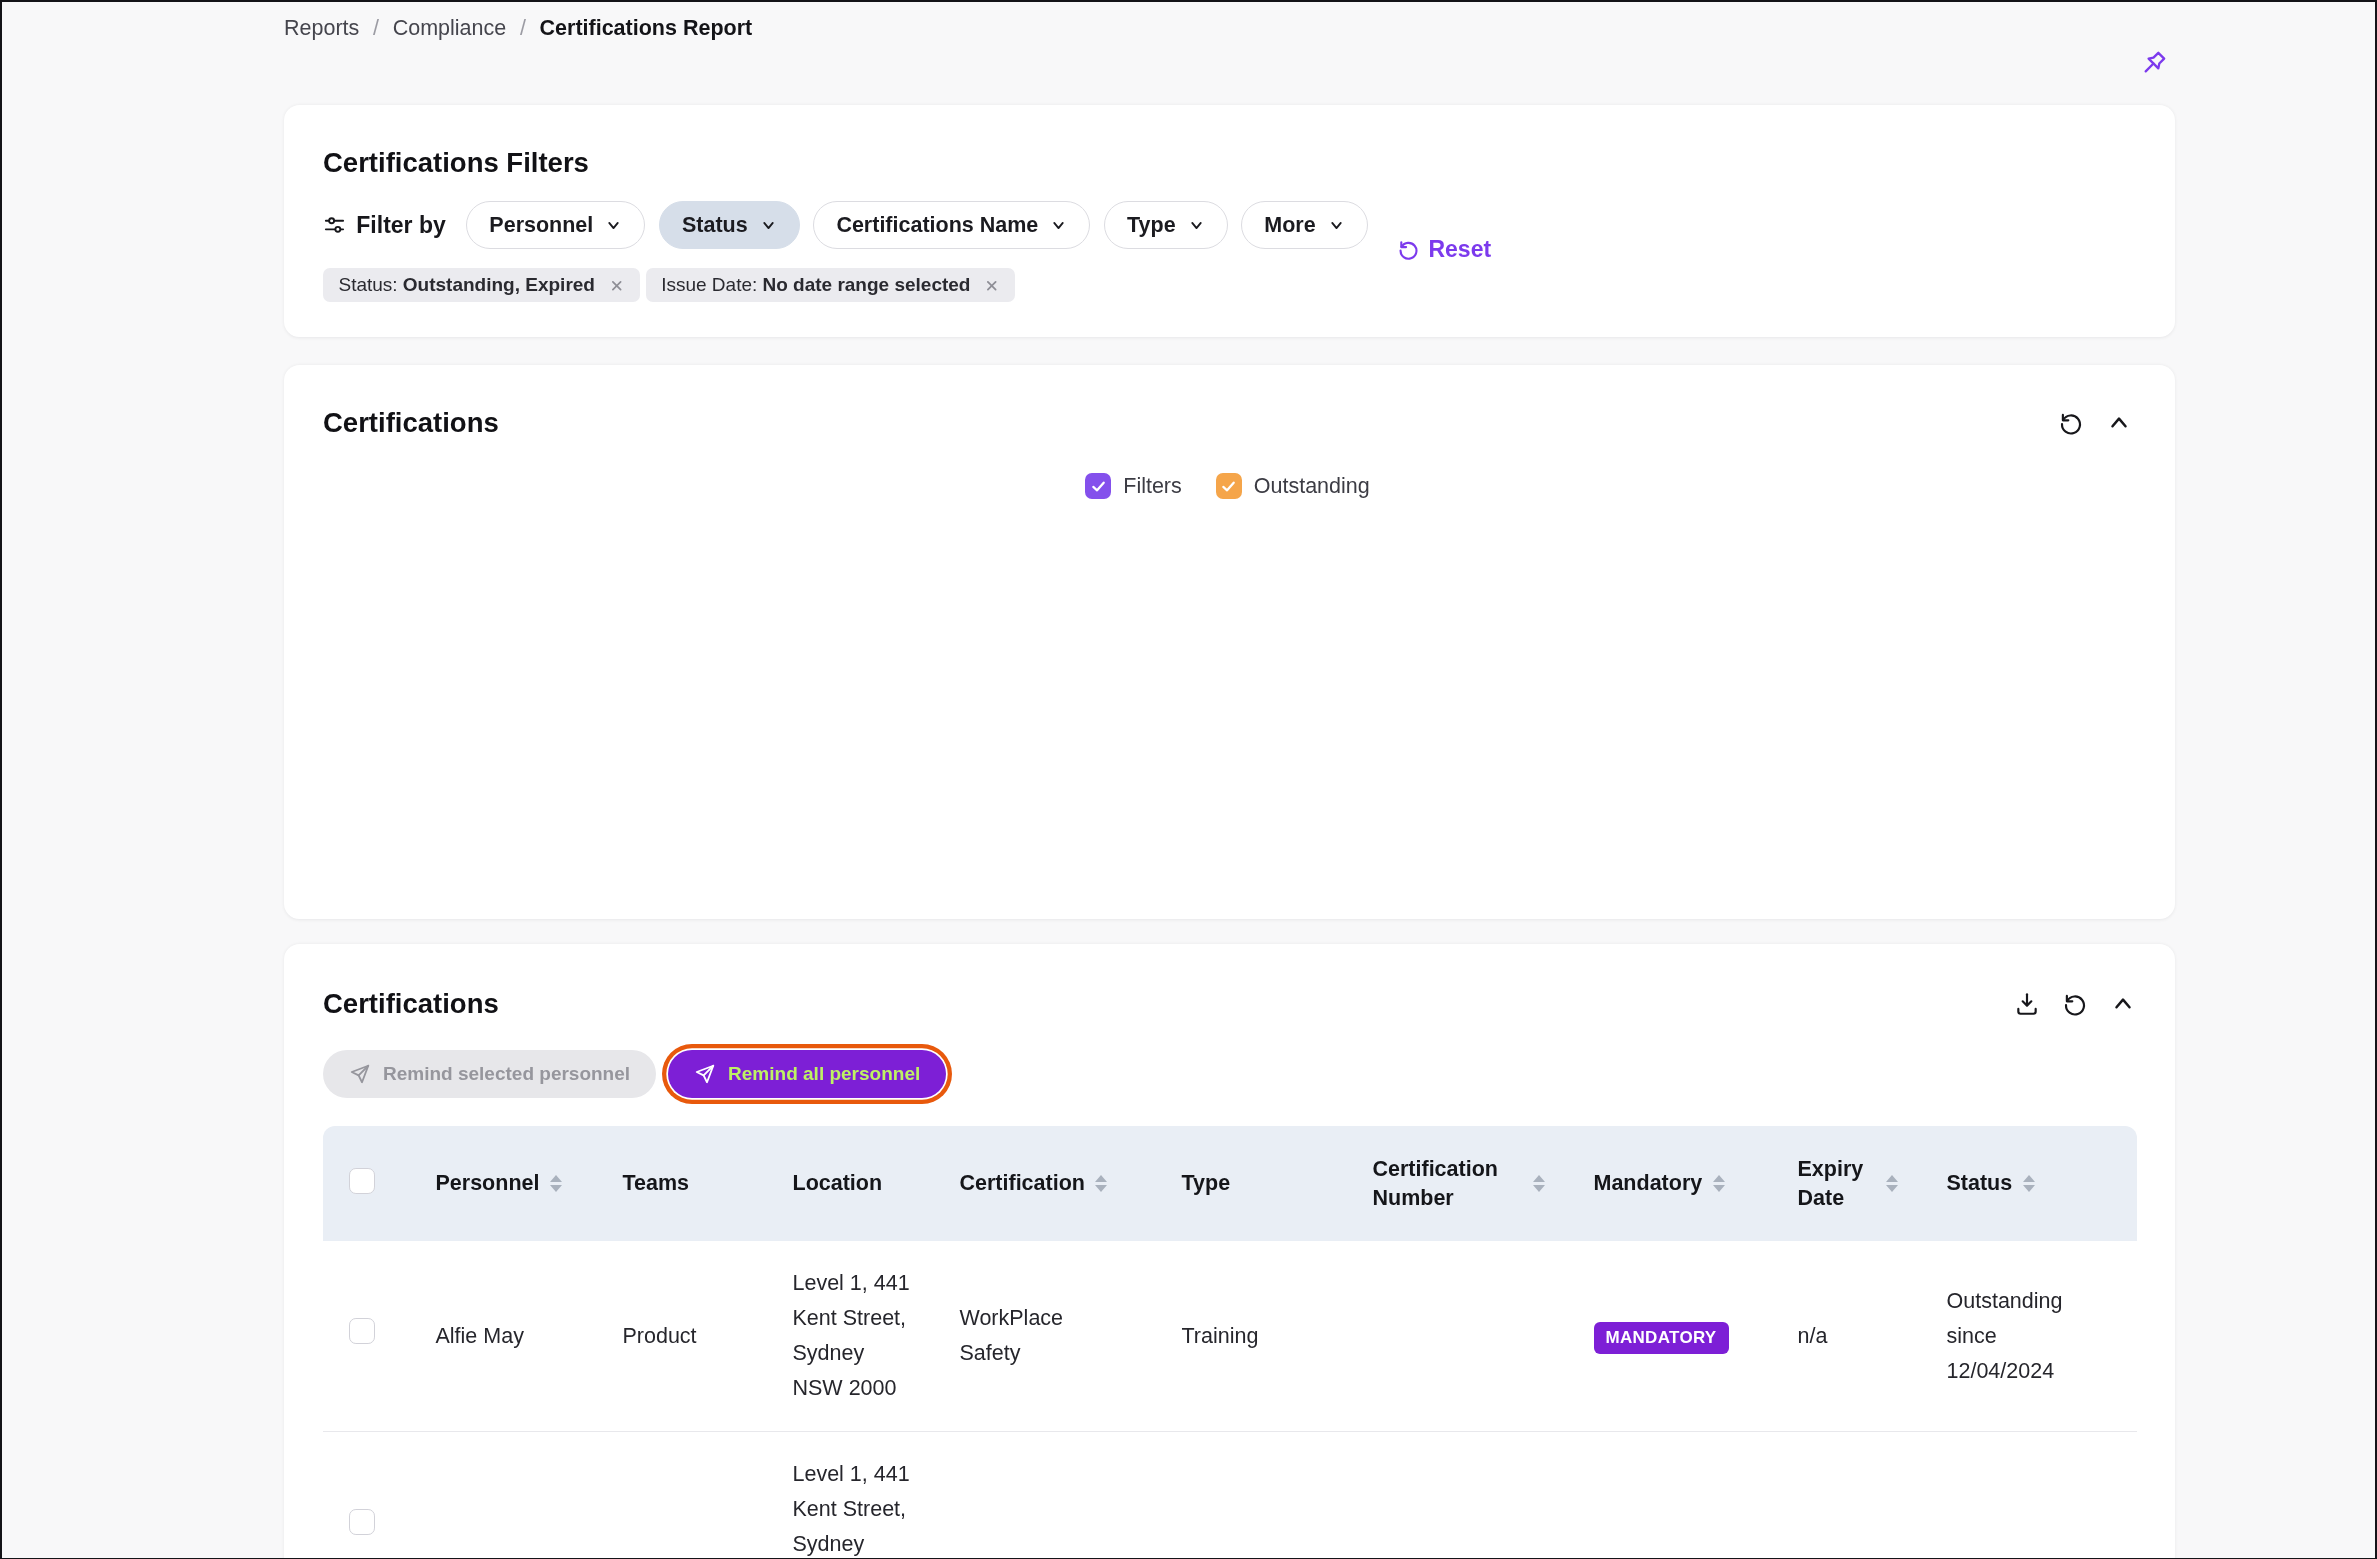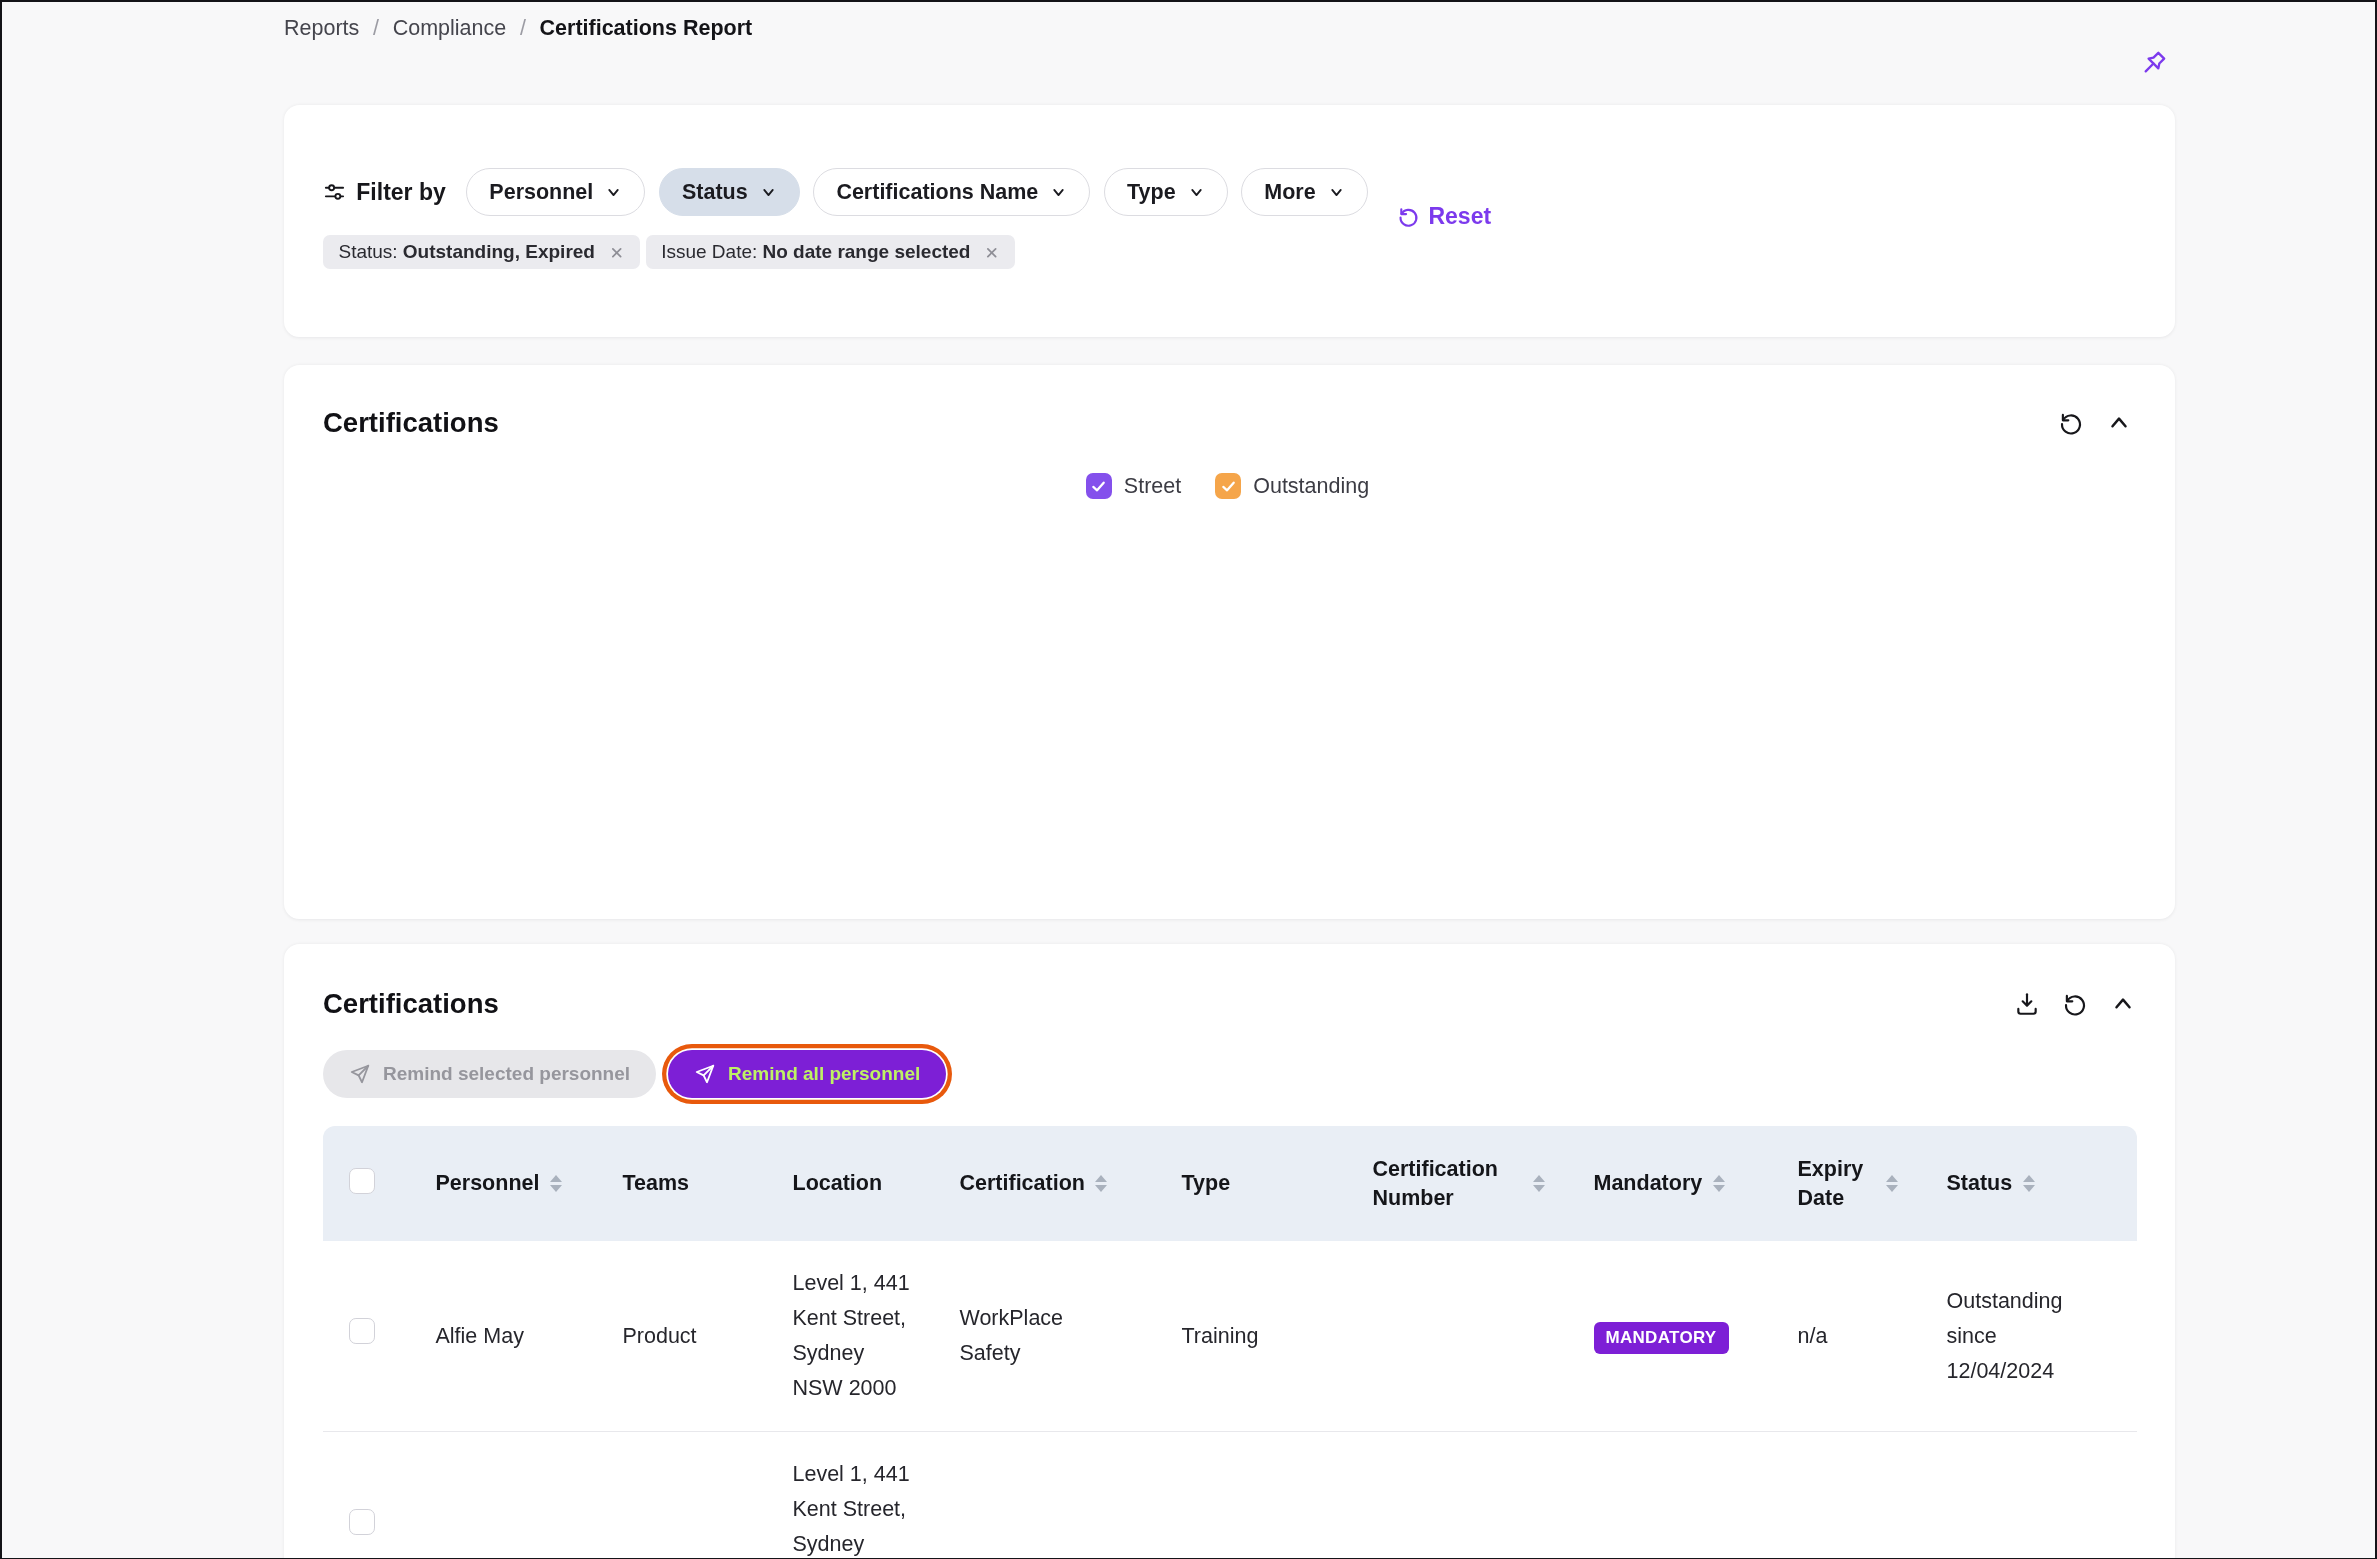--- a/index.html
+++ b/index.html
@@ -105,20 +105,21 @@
 
     <nav class="breadcrumb">
       <span class="bc-link">Reports</span>
       <span class="bc-sep">/</span>
       <span class="bc-link">Compliance</span>
       <span class="bc-sep">/</span>
       <span class="bc-current">Certifications Report</span>
     </nav>
 
     <section class="card filters-card">
+      <h2 class="card-title">Certifications Filters</h2>
       <div class="filter-row">
         <span class="filter-by">
           <svg width="23" height="23" viewBox="0 0 24 24">
             <g stroke="#17171b" stroke-width="2" stroke-linecap="round" fill="#fff">
               <line x1="3" y1="7" x2="21" y2="7"></line>
                 <circle cx="9" cy="7" r="2.6"></circle>
               <line x1="3" y1="16" x2="21" y2="16"></line>
                 <circle cx="15.5" cy="16" r="2.6"></circle>
             </g>
           </svg>
@@ -216,21 +217,21 @@
       </div>
 
 
       <div class="legend">
         <span class="legend-item">
           <span class="cb cb-purple">
             <svg width="17" height="17" viewBox="0 0 18 18">
                 <polyline points="3.5 9.5 7.5 13 14.5 5" fill="none" stroke="#fff" stroke-width="2.4" stroke-linecap="round" stroke-linejoin="round"></polyline>
               </svg>
           </span>
-          <span class="legend-label">Street</span>
+          <span class="legend-label">Filters</span>
         </span>
         <span class="legend-item">
           <span class="cb cb-orange">
             <svg width="17" height="17" viewBox="0 0 18 18">
                 <polyline points="3.5 9.5 7.5 13 14.5 5" fill="none" stroke="#fff" stroke-width="2.4" stroke-linecap="round" stroke-linejoin="round"></polyline>
               </svg>
           </span>
           <span class="legend-label">Outstanding</span>
         </span>
       </div>

